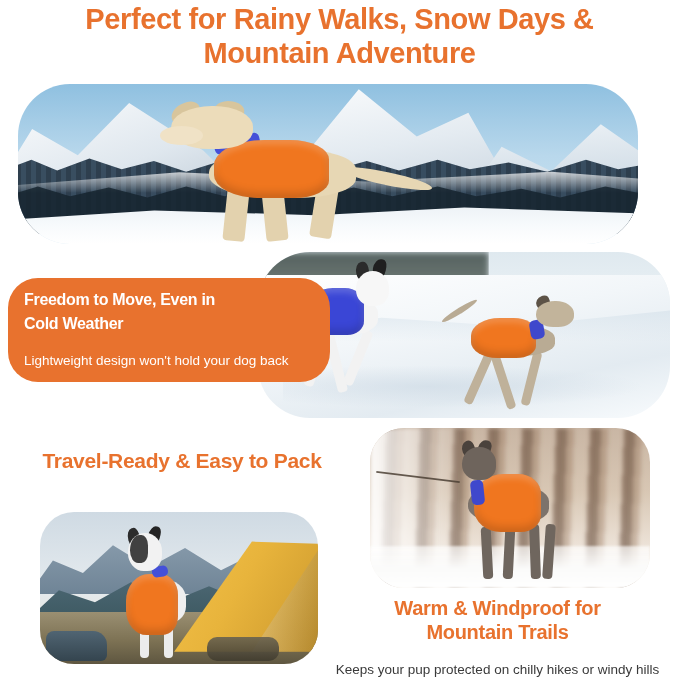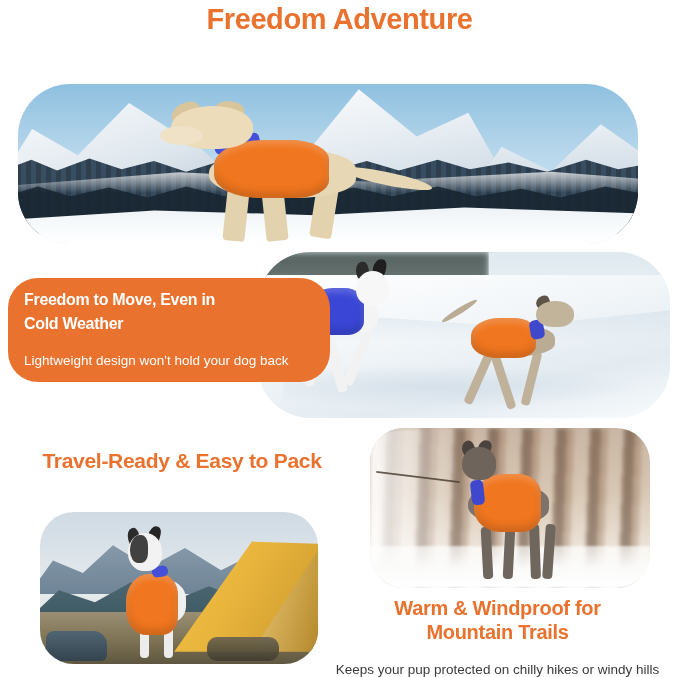--- a/index.html
+++ b/index.html
@@ -237,21 +237,22 @@
   #dog5 .leg.l2{left:44%;top:60%;width:7%;height:38%;transform:rotate(3deg);}
   #dog5 .leg.l3{left:62%;top:58%;width:7%;height:40%;transform:rotate(-2deg);}
   #dog5 .leg.l4{left:72%;top:58%;width:7%;height:40%;transform:rotate(4deg);}
 </style>
 </head>
 <body>
 
 <div class="stage">
 
   <div class="headline">
-    <span class="l2">Freedom Adventure</span>
+    <span>Perfect for Rainy Walks, Snow Days &amp;</span>
+    <span class="l2">Mountain Adventure</span>
   </div>
 
   <div class="panel" id="panel1">
     <div class="photo">
       <div class="sky s1-sky"></div>
       <div class="s1-peak a"></div>
       <div class="s1-peak b"></div>
       <div class="s1-peak c"></div>
       <div class="s1-forest"></div>
       <div class="s1-snowband"></div>

